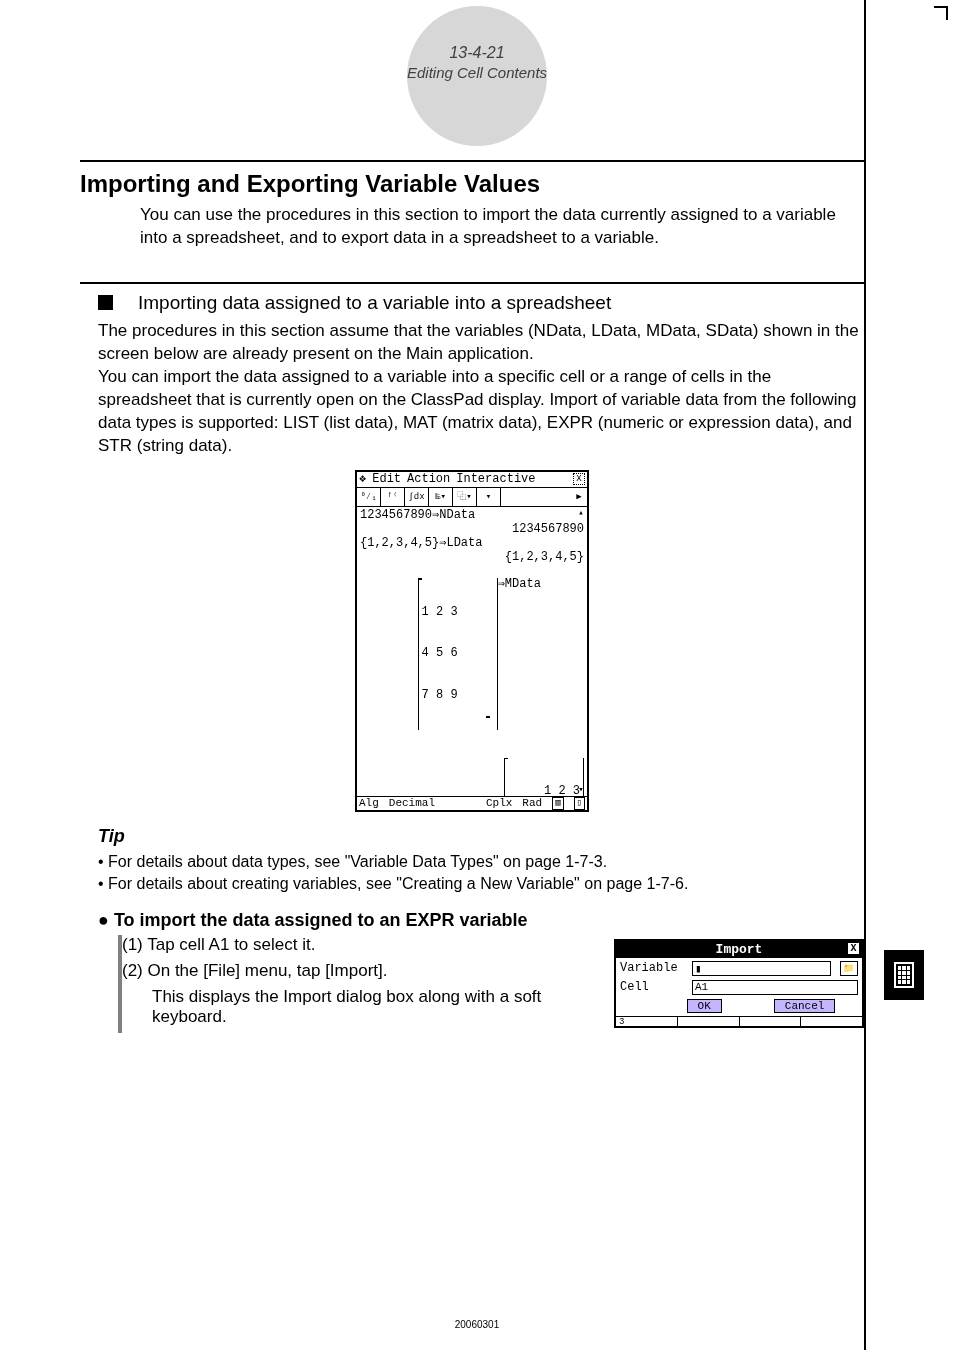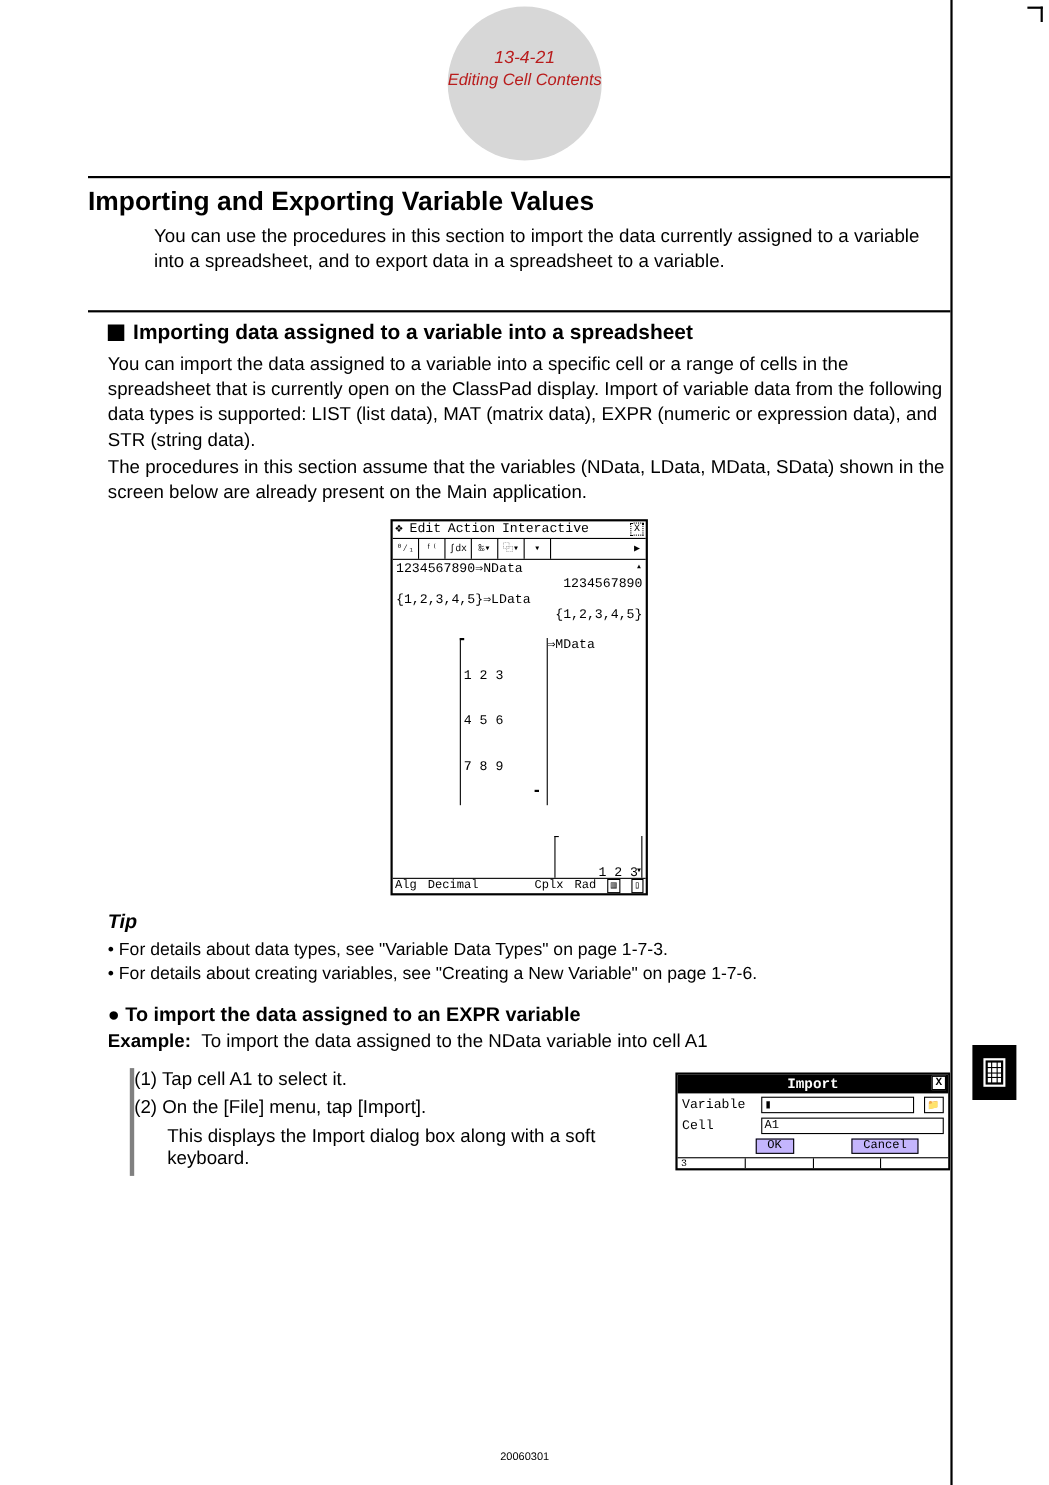--- a/index.html
+++ b/index.html
@@ -37,21 +37,21 @@
     top: 6px;
     left: 50%;
     transform: translateX(-50%);
     display: flex;
     flex-direction: column;
     align-items: center;
     justify-content: flex-start;
     padding-top: 38px;
     font-style: italic;
     font-size: 15px;
-    color: #b91c1c;
+    color: #404040;
   }
   .header-badge .pnum { font-size: 16px; }
   .header-badge .ptitle { font-size: 15px; margin-top: 2px; white-space: nowrap;}
   .content-top-space { height: 110px; }
   hr.thick {
     border: none;
     border-top: 2.2px solid #000;
     margin: 10px 0 8px 0;
   }
   h1.section-title {
@@ -59,25 +59,25 @@
     font-weight: bold;
     margin: 0 0 6px 0;
   }
   .body-text {
     font-size: 17px;
     line-height: 1.35;
     margin-left: 60px;
   }
   .sub-heading {
     font-size: 19px;
-    font-weight: bold;
+    font-weight: normal;
     margin: 8px 0 6px 0;
     display: flex;
     align-items: center;
-    gap: 8px;
+    gap: 25px;
   }
   .black-square {
     display: inline-block;
     width: 15px; height: 15px;
     background: #000;
   }
   .tip-label {
     font-style: italic;
     font-weight: bold;
     font-size: 18px;
@@ -289,22 +289,22 @@
   <h1 class="section-title">Importing and Exporting Variable Values</h1>
   <p class="body-text">You can use the procedures in this section to import the data currently assigned to a variable into a spreadsheet, and to export data in a spreadsheet to a variable.</p>
 
   <div style="height:22px"></div>
   <hr class="thick">
 
   <div class="sub-heading" style="margin-left:18px;">
     <span class="black-square"></span>
     <span>Importing data assigned to a variable into a spreadsheet</span>
   </div>
+  <p class="body-text" style="margin-left:18px; margin-top:2px;">The procedures in this section assume that the variables (NData, LData, MData, SData) shown in the screen below are already present on the Main application.</p>
   <p class="body-text" style="margin-left:18px;">You can import the data assigned to a variable into a specific cell or a range of cells in the spreadsheet that is currently open on the ClassPad display. Import of variable data from the following data types is supported: LIST (list data), MAT (matrix data), EXPR (numeric or expression data), and STR (string data).</p>
-  <p class="body-text" style="margin-left:18px; margin-top:2px;">The procedures in this section assume that the variables (NData, LData, MData, SData) shown in the screen below are already present on the Main application.</p>
 
   <div class="calc-screen">
     <div class="menu-bar">
       <span style="font-weight:bold;">❖</span>
       <span class="mb-item">Edit</span>
       <span class="mb-item">Action</span>
       <span class="mb-item">Interactive</span>
       <span class="close-x">X</span>
     </div>
     <div class="tool-bar">
@@ -353,23 +353,20 @@
       <span class="ic">▥</span>
       <span class="ic">▯</span>
     </div>
   </div>
 
   <div class="tip-label">Tip</div>
   <div class="bullet-line">• <span>For details about data types, see "Variable Data Types" on page 1-7-3.</span></div>
   <div class="bullet-line">• <span>For details about creating variables, see "Creating a New Variable" on page 1-7-6.</span></div>
 
   <div class="dot-heading">● <span>To import the data assigned to an EXPR variable</span></div>
-  <div class="example-line">
-    <b>Example:</b>&nbsp;&nbsp;<span>To import the data assigned to the NData variable into cell A1</span>
-  </div>
 
   <div class="steps">
     <div class="step-group">
       <div class="steps-flex">
         <div class="steps-left">
           <div class="step-row">(1) Tap cell A1 to select it.</div>
           <div class="step-row">(2) On the [File] menu, tap [Import].</div>
           <div class="step-row step-indent">This displays the Import dialog box along with a soft keyboard.</div>
         </div>
         <div>

